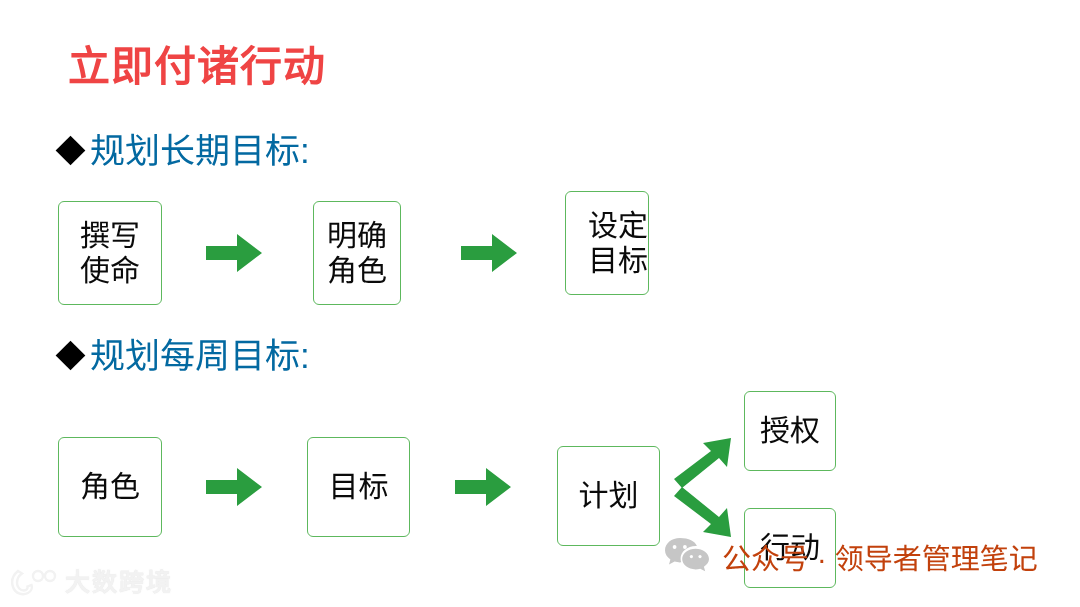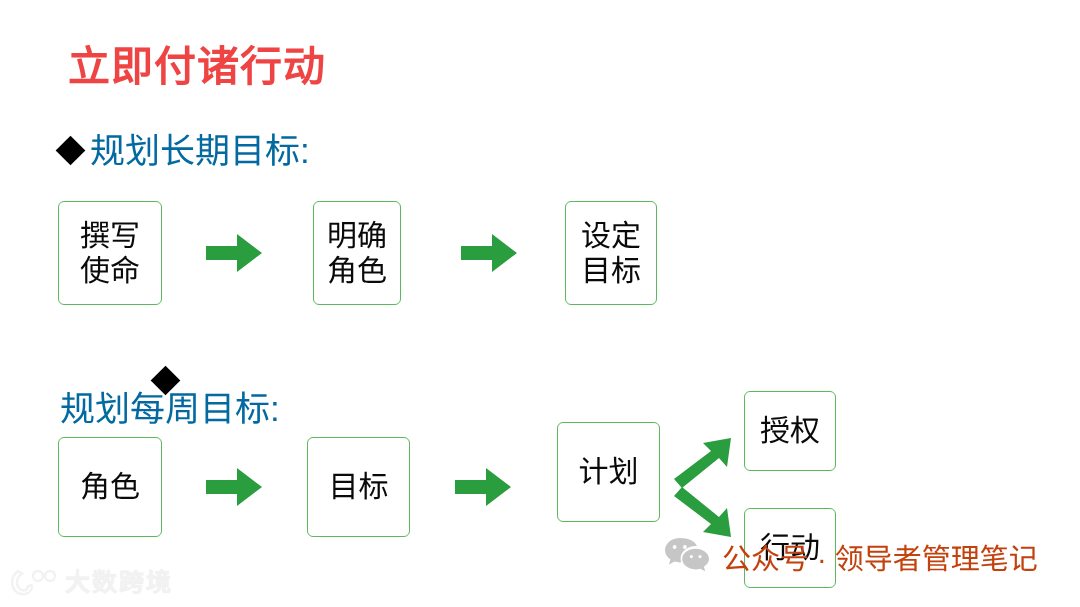--- a/index.html
+++ b/index.html
@@ -45,21 +45,21 @@
   .bullet-line .diamond {
     display: inline-block;
     width: 21px;
     height: 21px;
     background: #000000;
     transform: rotate(45deg);
     margin-right: 9px;
     flex: 0 0 auto;
   }
   #bullet-long  { left: 60px; top: 133px; }
-  #bullet-weekly{ left: 60px; top: 370px; flex-direction: column; }
+  #bullet-weekly{ left: 60px; top: 338px; }
 
   
   .proc-box {
     position: absolute;
     box-sizing: border-box;
     background: #ffffff;
     border: 1.6px solid #5db85d;
     border-radius: 6px;
     display: flex;
     align-items: center;
@@ -154,21 +154,21 @@
     <span class="box-text">明确
 角色</span>
   </div>
 
   <div class="arrow-right" style="left:461px; top:233px;">
     <svg viewBox="0 0 56 40" xmlns="http://www.w3.org/2000/svg" aria-hidden="true">
       <path d="M0,13 L31,13 L31,1 L56,20 L31,39 L31,27 L0,27 Z" fill="#2a9d3f"></path>
     </svg>
   </div>
 
-  <div class="proc-box" style="left:565px; top:201px; width:92px; height:104px;">
+  <div class="proc-box" style="left:565px; top:191px; width:84px; height:104px;justify-content:flex-end;">
     <span class="box-text">设定
 目标</span>
   </div>
 
   <div class="bullet-line" id="bullet-weekly">
     <span class="diamond"></span>
     <span>规划每周目标:</span>
   </div>
 
   <div class="proc-box" style="left:58px;  top:437px; width:104px; height:100px;">
@@ -184,21 +184,21 @@
   <div class="proc-box" style="left:307px; top:437px; width:103px; height:100px;">
     <span class="box-text">目标</span>
   </div>
 
   <div class="arrow-right" style="left:455px; top:467px;">
     <svg viewBox="0 0 56 40" xmlns="http://www.w3.org/2000/svg" aria-hidden="true">
       <path d="M0,13 L31,13 L31,1 L56,20 L31,39 L31,27 L0,27 Z" fill="#2a9d3f"></path>
     </svg>
   </div>
 
-  <div class="proc-box" style="left:557px; top:422px; width:103px; height:100px;">
+  <div class="proc-box" style="left:557px; top:446px; width:103px; height:100px;">
     <span class="box-text">计划</span>
   </div>
 
   <div class="arrow-diag" style="left:672px; top:436px;">
     <svg viewBox="0 0 62 52" xmlns="http://www.w3.org/2000/svg" aria-hidden="true">
       <path d="M2,43 L10,52 L47,22 L55,31 L59,2 L31,7 L39,15 Z" fill="#2a9d3f"></path>
     </svg>
   </div>
 
   <div class="arrow-diag" style="left:672px; top:487px;">

